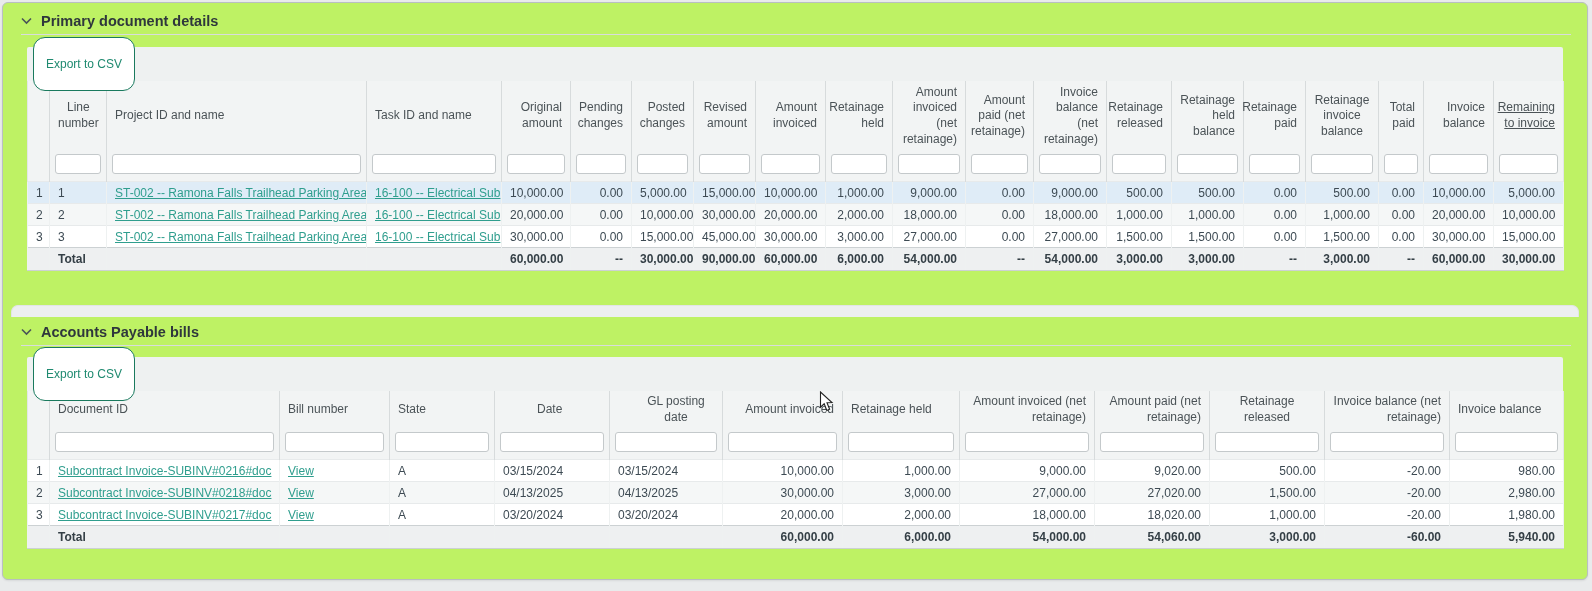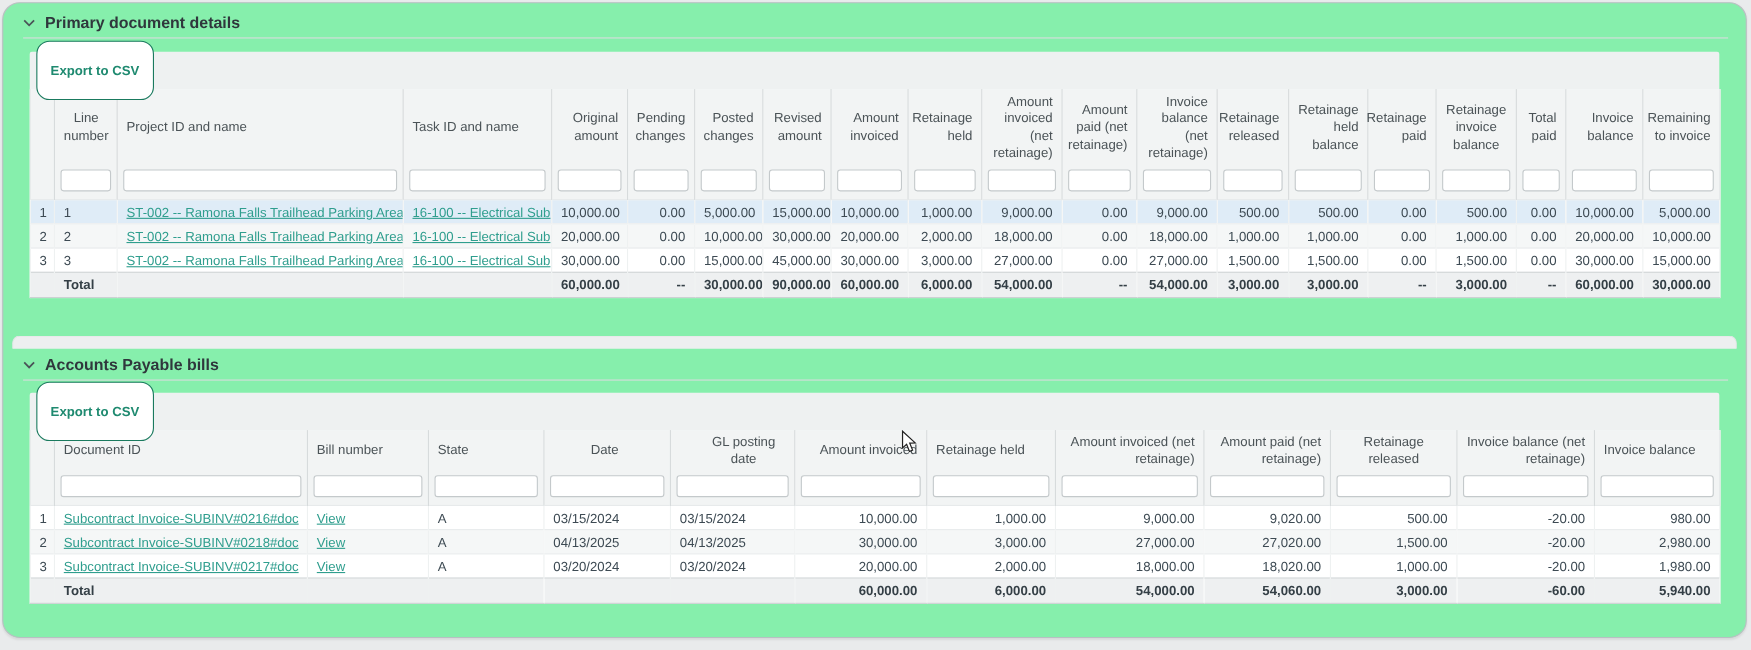--- a/index.html
+++ b/index.html
@@ -4,21 +4,21 @@
 <style>
   html,body{margin:0;padding:0;}
   body{
     width:1592px;height:591px;position:relative;overflow:hidden;
     background:#e9ebec;
     font-family:"Liberation Sans","DejaVu Sans",sans-serif;
     -webkit-font-smoothing:antialiased;
   }
   .page{
     position:absolute;left:2px;top:2px;width:1584px;height:576px;
-    background:#86efac;border:1px solid #b9bfc2;border-radius:16px;
+    background:#bef264;border:1px solid #b9bfc2;border-radius:6px;
     box-shadow:0 1px 2px rgba(0,0,0,.08);
   }
   
   .sec-head{
     position:absolute;display:flex;align-items:center;gap:9px;height:20px;
     font-size:14.5px;font-weight:bold;color:#2f373c;cursor:pointer;
   }
   .sec-head .chev{display:inline-flex;width:11px;height:8px;}
   .sec-rule{position:absolute;left:18px;right:16px;border-top:1px solid #d8dcdd;}
   
@@ -26,21 +26,20 @@
   .toolbar{
     height:34px;background:var(--toolbar-bg,#eef1f1);
     display:flex;align-items:center;padding-left:6px;box-sizing:border-box;
     border-radius:2px 2px 0 0;
   }
   .export-btn{
     display:inline-flex;align-items:center;height:20px;padding:16px 12px;
     border:1.5px solid var(--button-border,#1a7a5e);border-radius:12px;
     background:#fff;color:var(--button-text,#1f8a70);font-size:12px;cursor:pointer;
     line-height:1;
-    font-weight:bold;
   }
   table.grid{border-collapse:collapse;table-layout:fixed;width:1536px;background:#fff;}
   table.grid th{
     background:var(--header-bg,#f2f4f4);border-left:1px solid #d7dbdc;
     padding:0;font-weight:normal;vertical-align:top;
   }
   table.grid th:first-child{border-left:1px solid #e3e6e7;}
   table.grid th:last-child{border-right:1px solid #e3e6e7;}
   .h-label{
     display:flex;align-items:center;padding:0 8px;font-size:12px;color:#4b5357;
@@ -229,21 +228,21 @@
                 <div class="filter-box"></div>
               </div>
             </th>
             <th>
               <div class="h-label r" style="height: 70px;">Invoice balance</div>
               <div class="h-filter">
                 <div class="filter-box"></div>
               </div>
             </th>
             <th>
-              <div class="h-label r" style="height: 70px;">Remaining to invoice</div>
+              <div class="h-label r" style="height: 70px; text-decoration: underline;">Remaining to invoice</div>
               <div class="h-filter">
                 <div class="filter-box"></div>
               </div>
             </th>
           </tr>
         </thead>
         <tbody>
           <tr class="sel">
             <td class="rownum">1</td>
             <td class="">1</td>

